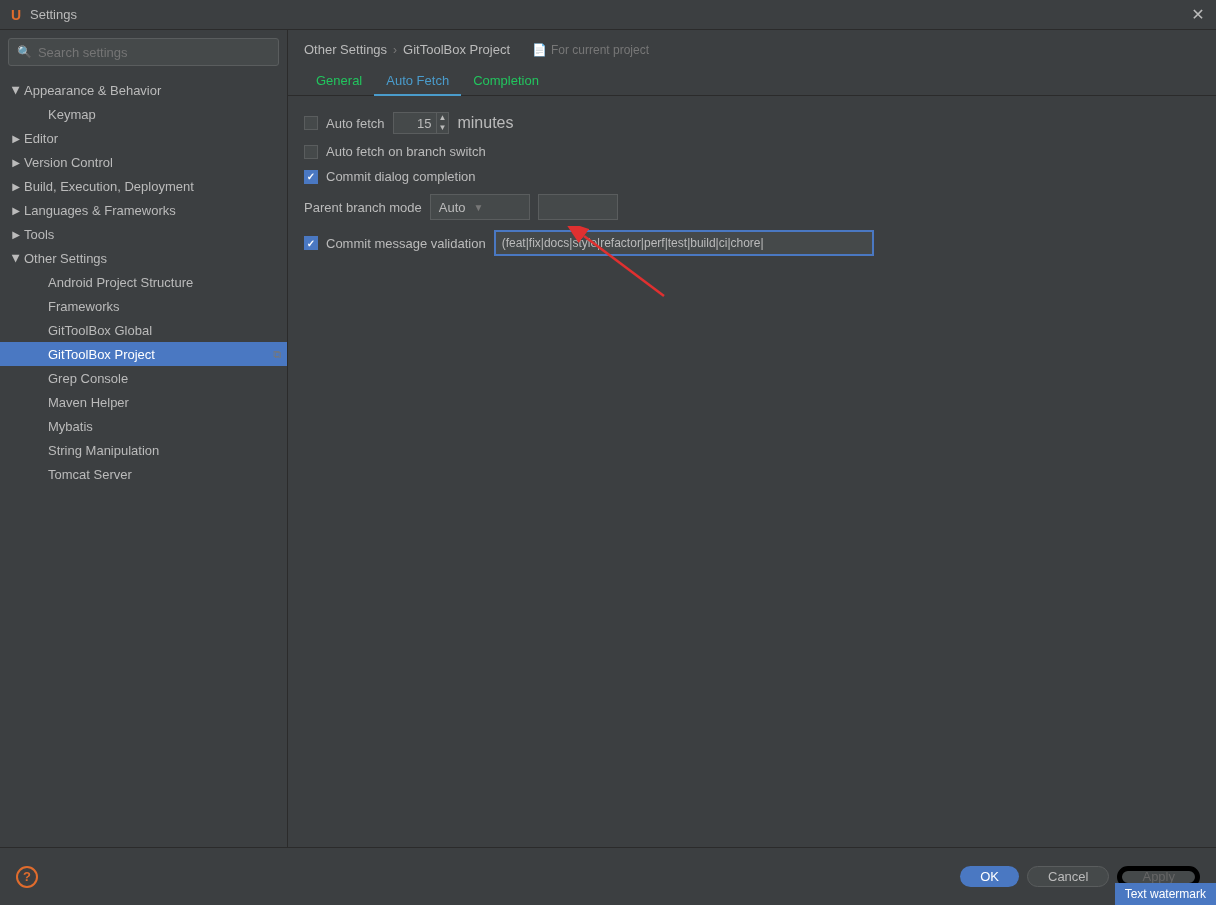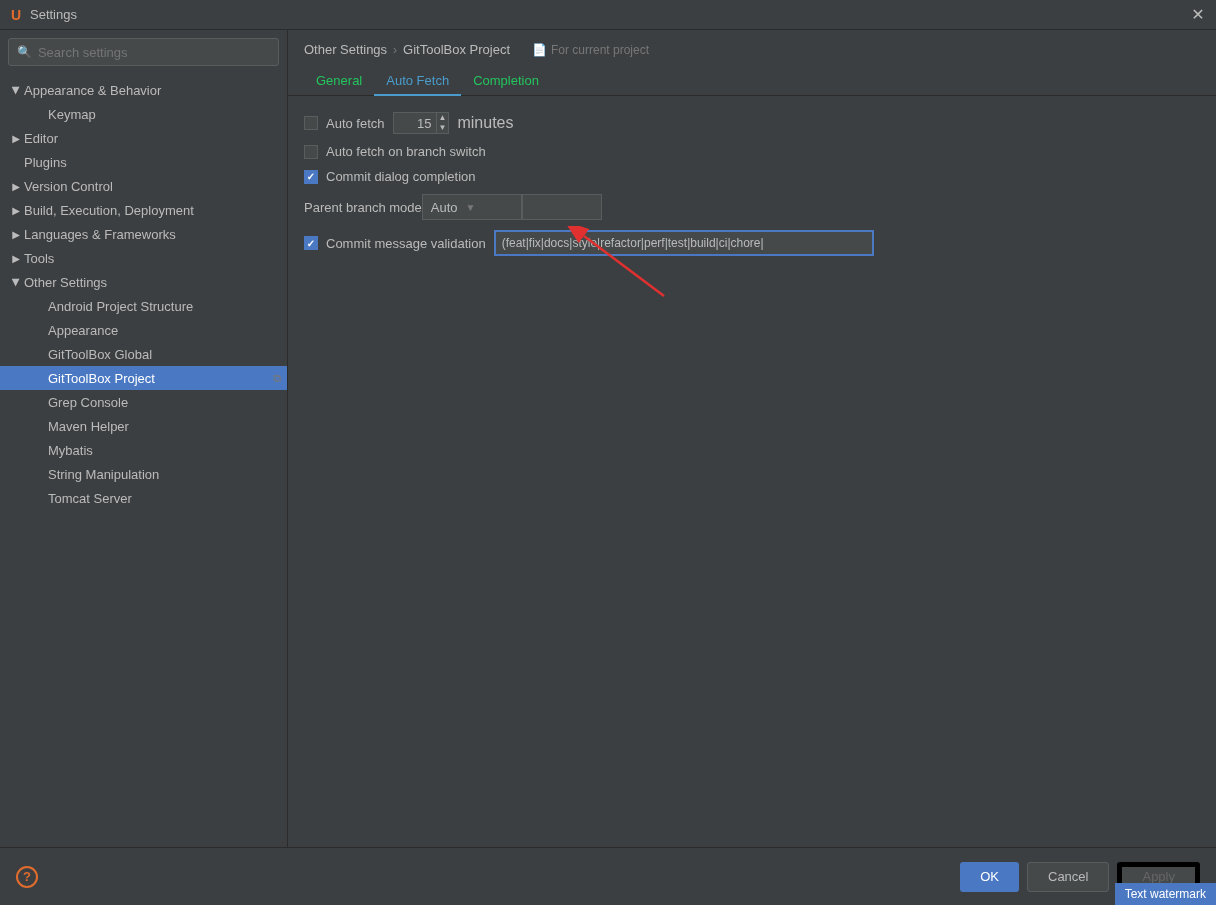--- a/index.html
+++ b/index.html
@@ -326,22 +326,22 @@
     }
     .bottom-right {
       display: flex;
       gap: 8px;
     }
     .btn {
       padding: 6px 20px;
       border: none;
       cursor: pointer;
       font-size: 13px;
-      border-radius: 3px;
-      height: 30px;
+      border-radius: 15px;
+      height: 21px;
       display: flex;
       align-items: center;
     }
     .btn-primary {
       background: #4a78c2;
       color: #ffffff;
     }
     .btn-default {
       background: #45494a;
       color: #bbbbbb;
@@ -370,21 +370,21 @@
       left: 60px;
       pointer-events: none;
     }
 
     .label-text { color: #bbbbbb; font-size: 13px; }
     .minutes-text { color: #bbbbbb; font-size: 16px; }
 
     .parent-row {
       display: flex;
       align-items: center;
-      gap: 0;
+      gap: 8px;
       margin-bottom: 10px;
     }
   </style>
 </head>
 <body>
 
 <div class="title-bar">
   <div class="title-bar-left">
     <div class="title-bar-icon">U</div>
     <span class="title-bar-text">Settings</span>
@@ -408,25 +408,20 @@
       <div class="tree-item tree-child">
         <span class="tree-arrow"></span>
         <span class="tree-label">Keymap</span>
       </div>
 
       <div class="tree-item">
         <span class="tree-arrow">▶</span>
         <span class="tree-label">Editor</span>
       </div>
 
-      <div class="tree-item">
-        <span class="tree-arrow"></span>
-        <span class="tree-label">Plugins</span>
-        <span class="tree-icon-copy">⧉</span>
-      </div>
 
       <div class="tree-item">
         <span class="tree-arrow">▶</span>
         <span class="tree-label">Version Control</span>
         <span class="tree-icon-copy">⧉</span>
       </div>
 
       <div class="tree-item">
         <span class="tree-arrow">▶</span>
         <span class="tree-label">Build, Execution, Deployment</span>
@@ -448,21 +443,21 @@
       </div>
 
       <div class="tree-item tree-child">
         <span class="tree-arrow"></span>
         <span class="tree-label">Android Project Structure</span>
         <span class="tree-icon-copy">⧉</span>
       </div>
 
       <div class="tree-item tree-child">
         <span class="tree-arrow"></span>
-        <span class="tree-label">Appearance</span>
+        <span class="tree-label">Frameworks</span>
       </div>
 
       <div class="tree-item tree-child">
         <span class="tree-arrow"></span>
         <span class="tree-label">GitToolBox Global</span>
       </div>
 
       <div class="tree-item tree-child selected">
         <span class="tree-arrow"></span>
         <span class="tree-label">GitToolBox Project</span>

